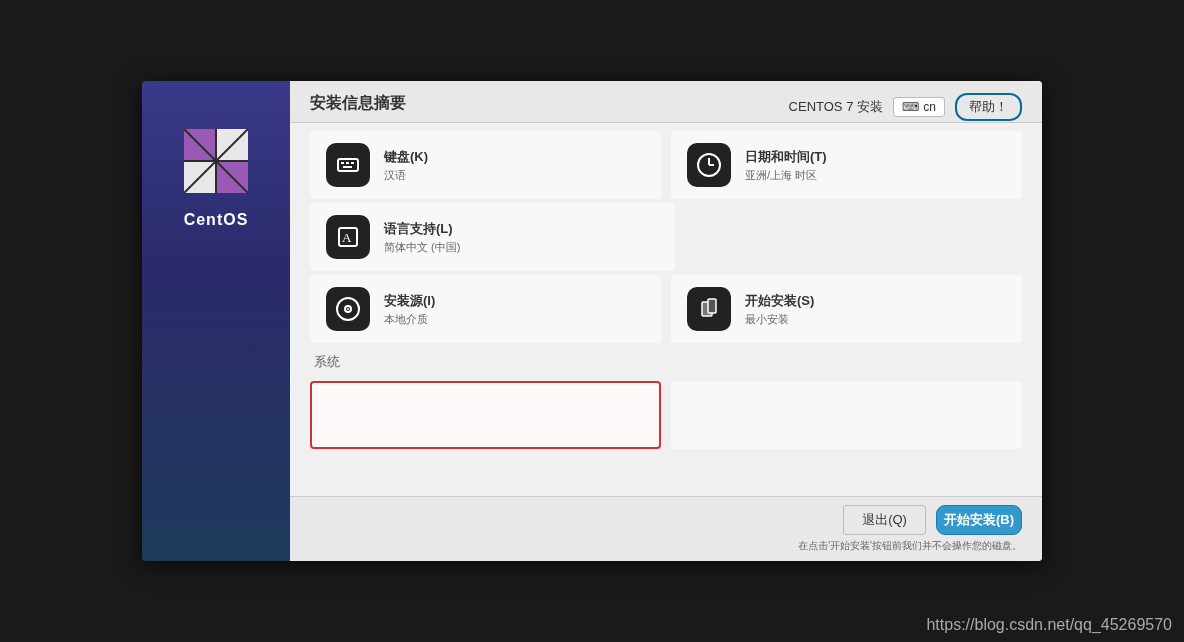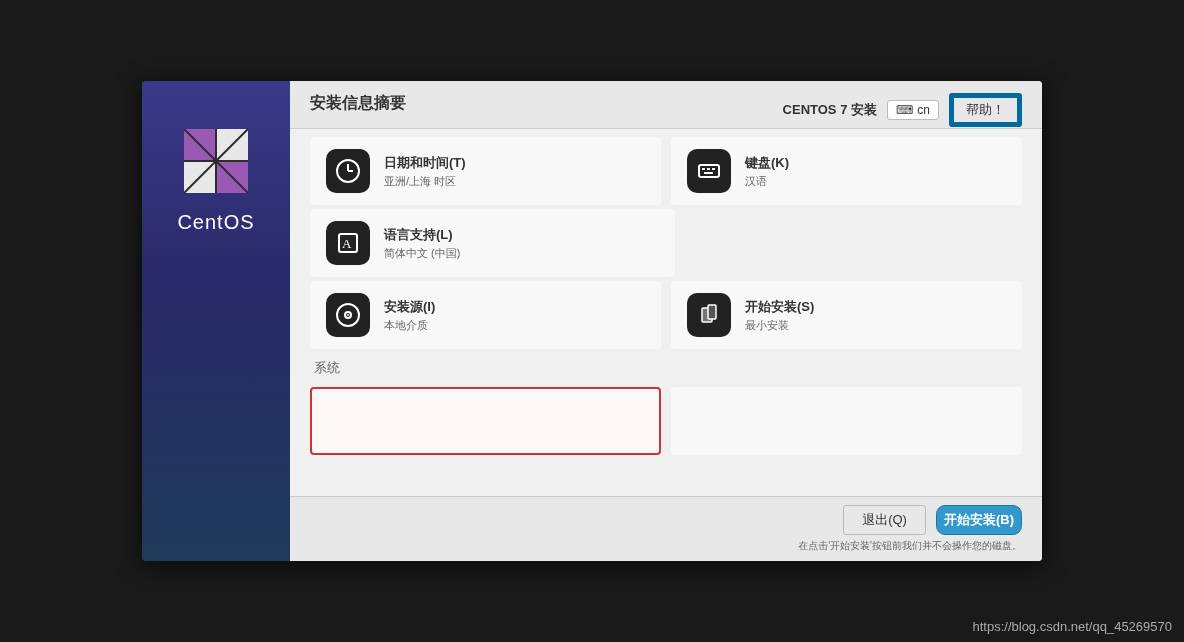--- a/index.html
+++ b/index.html
@@ -30,22 +30,22 @@
       align-items: center;
       padding-top: 40px;
     }
     .centos-logo {
       width: 80px;
       height: 80px;
       margin-bottom: 10px;
     }
     .centos-label {
       color: white;
-      font-size: 20px;
-      font-weight: normal;
+      font-size: 16px;
+      font-weight: bold;
       letter-spacing: 1px;
     }
     .main-content {
       flex: 1;
       background: #f0f0f0;
       display: flex;
       flex-direction: column;
     }
     .header {
       background: #e8e8e8;
@@ -61,37 +61,37 @@
       font-weight: bold;
     }
     .header-right {
       display: flex;
       align-items: center;
       gap: 10px;
     }
     .header-centos {
       font-size: 13px;
       color: #333;
-      font-weight: bold;
+      font-weight: normal;
     }
     .lang-selector {
       display: flex;
       align-items: center;
       gap: 4px;
       background: white;
       border: 1px solid #bbb;
       border-radius: 3px;
       padding: 2px 8px;
       font-size: 12px;
       color: #333;
     }
     .help-btn {
       background: #e8e8e8;
-      border: 5px solid #0369a1;
-      border-radius: 3px;
+      border: 2px solid #0369a1;
+      border-radius: 12px;
       padding: 3px 12px;
       font-size: 13px;
       color: #333;
       cursor: pointer;
     }
     .content-scroll {
       flex: 1;
       overflow-y: auto;
       padding: 0 20px 10px 20px;
     }
@@ -203,21 +203,21 @@
       font-weight: bold;
     }
     .footer-note {
       font-size: 10px;
       color: #666;
     }
     .url-bar {
       position: absolute;
       bottom: 8px;
       right: 12px;
-      font-size: 13px;
+      font-size: 16px;
       color: #aaa;
     }
   </style>
 </head>
 <body>
 
 <div class="outer">
 
   <div class="sidebar">
 
@@ -258,49 +258,49 @@
     </div>
 
     <div class="content-scroll">
 
       <div class="grid-row" style="margin-top: 8px;">
 
         <div class="grid-item no-border">
           <div class="icon-box">
             <div class="icon-circle">
               <svg width="28" height="28" viewBox="0 0 28 28" fill="none">
-                <circle cx="14" cy="14" r="11" stroke="white" stroke-width="2" fill="none"></circle>
-                <line x1="14" y1="7" x2="14" y2="14" stroke="white" stroke-width="2"></line>
-                <line x1="14" y1="14" x2="19" y2="14" stroke="white" stroke-width="2"></line>
-              </svg>
-            </div>
-          </div>
-          <div class="item-text">
-            <span class="item-title">日期和时间(T)</span>
-            <span class="item-subtitle">亚洲/上海 时区</span>
-          </div>
-        </div>
-
-        <div class="grid-item no-border">
-          <div class="icon-box">
-            <div class="icon-circle">
-              <svg width="28" height="28" viewBox="0 0 28 28" fill="none">
                 <rect x="4" y="8" width="20" height="12" rx="2" stroke="white" stroke-width="2" fill="none"></rect>
                 <rect x="7" y="11" width="3" height="2" fill="white" rx="0.5"></rect>
                 <rect x="12" y="11" width="3" height="2" fill="white" rx="0.5"></rect>
                 <rect x="17" y="11" width="3" height="2" fill="white" rx="0.5"></rect>
                 <rect x="9" y="15" width="9" height="2" fill="white" rx="0.5"></rect>
               </svg>
             </div>
           </div>
           <div class="item-text">
             <span class="item-title">键盘(K)</span>
             <span class="item-subtitle">汉语</span>
           </div>
         </div>
+
+        <div class="grid-item no-border">
+          <div class="icon-box">
+            <div class="icon-circle">
+              <svg width="28" height="28" viewBox="0 0 28 28" fill="none">
+                <circle cx="14" cy="14" r="11" stroke="white" stroke-width="2" fill="none"></circle>
+                <line x1="14" y1="7" x2="14" y2="14" stroke="white" stroke-width="2"></line>
+                <line x1="14" y1="14" x2="19" y2="14" stroke="white" stroke-width="2"></line>
+              </svg>
+            </div>
+          </div>
+          <div class="item-text">
+            <span class="item-title">日期和时间(T)</span>
+            <span class="item-subtitle">亚洲/上海 时区</span>
+          </div>
+        </div>
       </div>
 
       <div class="grid-row">
         <div class="grid-item no-border">
           <div class="icon-box">
             <div class="icon-circle">
               <svg width="28" height="28" viewBox="0 0 28 28" fill="none">
                 <rect x="5" y="5" width="18" height="18" rx="2" stroke="white" stroke-width="2" fill="none"></rect>
                 <text x="8" y="19" fill="white" font-size="13" font-family="serif">A</text>
               </svg>

